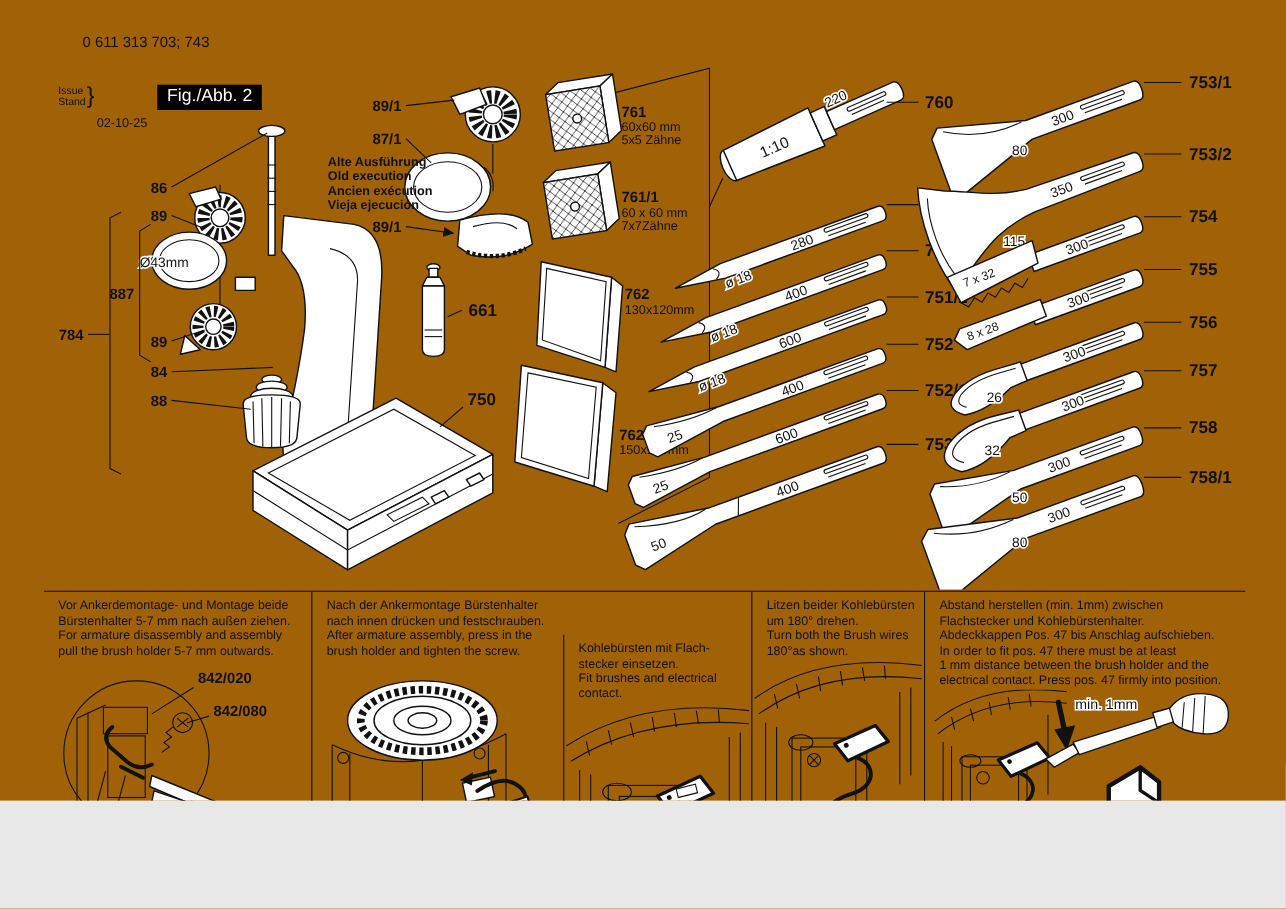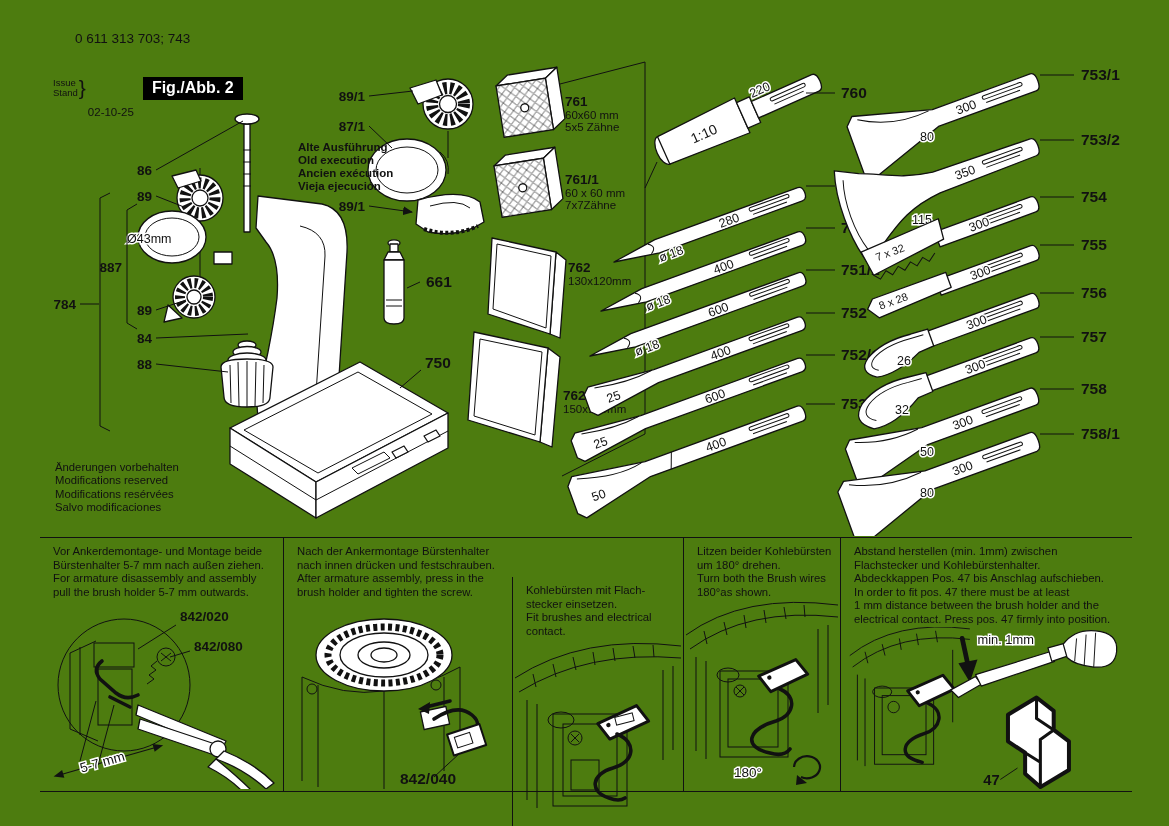--- a/index.html
+++ b/index.html
@@ -1,24 +1,24 @@
 <!DOCTYPE html>
 <html><head>
 <meta charset="utf-8">
 <style>
   html,body{margin:0;padding:0;background:#e8e8e8;}
-  .page{position:relative;width:1169px;height:826px;background:#4d7c0f;color:#111;
+  .page{position:relative;width:1169px;height:728px;background:#a16207;color:#111;
         font-family:"Liberation Sans","DejaVu Sans",sans-serif;overflow:hidden;}
   
   .hdr-num{position:absolute;left:75px;top:31px;font-size:13.5px;}
   .hdr-row{position:absolute;left:53px;top:58px;display:flex;align-items:center;}
   .issue-words{display:flex;flex-direction:column;font-size:9.5px;line-height:10.5px;justify-content:space-between;}
   .brace{font-size:21px;font-weight:400;margin:0 2px 0 1px;}
   .issue-date{font-size:11.5px;margin-right:9px;margin-top:48px;}
-  .fig-box{background:#000;color:#fff;font-weight:bold;font-size:16px;padding:2px 9px 3px 9px;}
+  .fig-box{background:#000;color:#fff;font-weight:normal;font-size:16px;padding:2px 9px 3px 9px;}
   
   .foot-note{position:absolute;left:55px;top:461px;font-size:11.3px;line-height:13.3px;}
   
   svg.main{position:absolute;left:0;top:0;}
   svg text{font-family:"Liberation Sans","DejaVu Sans",sans-serif;fill:#111;}
   .ln{fill:#fff;stroke:#111;stroke-width:1.3;stroke-linejoin:round;}
   .lt{fill:none;stroke:#111;stroke-width:1;}
   .nf{fill:none;stroke:#111;stroke-width:1.3;}
   .bold{fill:none;stroke:#111;stroke-width:3.6;stroke-linecap:round;}
   .boldO{fill:#fff;stroke:#111;stroke-width:4.2;stroke-linejoin:round;}
@@ -385,26 +385,20 @@
       <path class="lt" d="M2 -23 Q36 -6 74 -10"></path>
       <rect class="lt" x="137" y="-4.5" width="42" height="3.6" rx="1.8"></rect>
       <line class="lt" x1="139" y1="2.8" x2="175" y2="2.8"></line>
       <text class="dim" x="104" y="4.5">300</text>
     </g>
     <text class="dim" x="920" y="497">80</text>
     <line class="lt" x1="1040" y1="434" x2="1074" y2="434"></line>
     <text class="pn" x="1081" y="439">758/1</text>
   </svg>
 
-  <div class="foot-note">
-    <div>Änderungen vorbehalten</div>
-    <div>Modifications reserved</div>
-    <div>Modifications resérvées</div>
-    <div>Salvo modificaciones</div>
-  </div>
 
   <div class="panels">
 
     <div class="panel" style="width:243px;">
       <div class="ptext">
         <div>Vor Ankerdemontage- und Montage beide</div>
         <div>Bürstenhalter 5-7 mm nach außen ziehen.</div>
         <div>For armature disassembly and assembly</div>
         <div>pull the brush holder 5-7 mm outwards.</div>
       </div>

